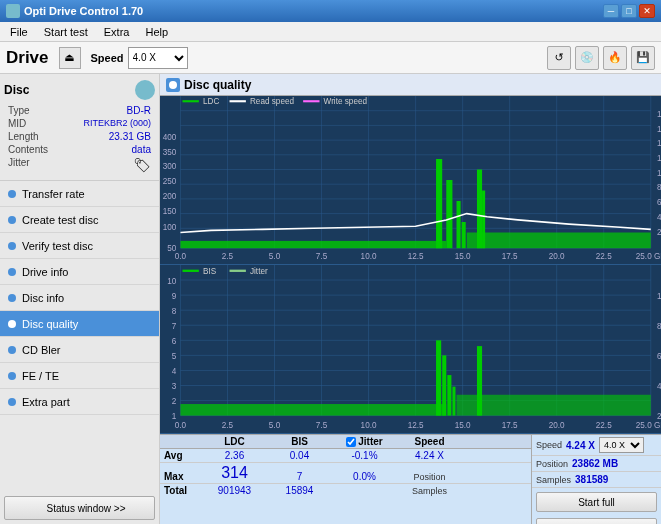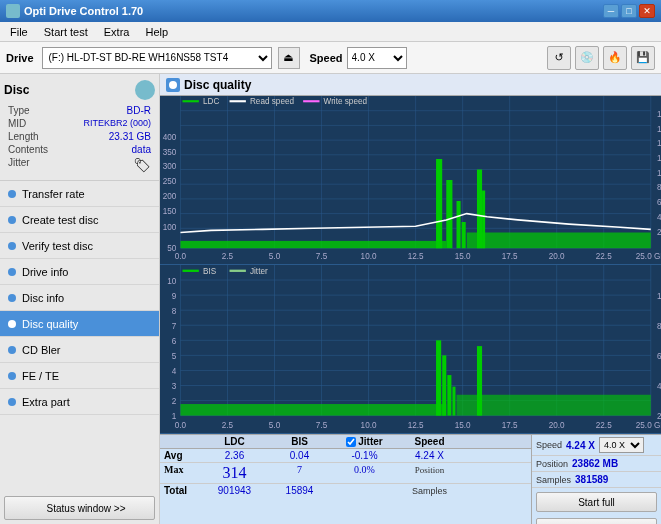--- a/index.html
+++ b/index.html
@@ -19,21 +19,21 @@
     
     .menu-bar {
       background: #f0f0f0; height: 20px; display: flex; align-items: center; padding: 0 4px; border-bottom: 1px solid #ccc; gap: 4px;
     }
     .menu-item { padding: 1px 6px; font-size: 11px; cursor: pointer; color: #000; }
 
     
     .toolbar {
       background: #f5f5f5; height: 32px; display: flex; align-items: center; padding: 0 6px; border-bottom: 1px solid #ccc; gap: 4px;
     }
-    .toolbar-label { font-size: 11px; font-weight: bold; margin-right: 4px; }
+    .toolbar-label { font-size: 17px; font-weight: bold; margin-right: 4px; }
     .drive-select { width: 230px; height: 22px; font-size: 10px; border: 1px solid #999; background: white; padding: 0 2px; }
     .eject-btn { width: 22px; height: 22px; background: #e8e8e8; border: 1px solid #aaa; display: flex; align-items: center; justify-content: center; cursor: pointer; margin-left: 2px; }
     .speed-label { font-size: 11px; font-weight: bold; margin-left: 6px; }
     .speed-select { width: 60px; height: 22px; font-size: 10px; border: 1px solid #999; background: white; }
     .toolbar-spacer { flex: 1; }
     .toolbar-icon-btn { width: 24px; height: 24px; background: #e8e8e8; border: 1px solid #aaa; display: flex; align-items: center; justify-content: center; cursor: pointer; border-radius: 2px; }
 
     
     .main-layout { display: flex; height: calc(524px - 22px - 20px - 32px); }
 
@@ -100,23 +100,20 @@
 
 <div class="menu-bar">
   <span class="menu-item">File</span>
   <span class="menu-item">Start test</span>
   <span class="menu-item">Extra</span>
   <span class="menu-item">Help</span>
 </div>
 
 <div class="toolbar">
   <span class="toolbar-label">Drive</span>
-  <select class="drive-select">
-    <option>(F:)  HL-DT-ST BD-RE  WH16NS58 TST4</option>
-  </select>
   <div class="eject-btn">⏏</div>
   <span class="speed-label">Speed</span>
   <select class="speed-select">
     <option>4.0 X</option>
   </select>
   <div class="toolbar-spacer"></div>
   <div class="toolbar-icon-btn">↺</div>
   <div class="toolbar-icon-btn">💿</div>
   <div class="toolbar-icon-btn">🔥</div>
   <div class="toolbar-icon-btn">💾</div>
@@ -383,21 +380,21 @@
 
           <div style="display:flex; border-bottom:1px solid #ccc; padding:1px 4px; align-items:center;">
             <div style="width:38px; font-size:10px; font-weight:bold;">Avg</div>
             <div style="flex:1; text-align:center; font-size:10px; color:#00c;">2.36</div>
             <div style="flex:1; text-align:center; font-size:10px; color:#00c;">0.04</div>
             <div style="flex:1; text-align:center; font-size:10px; color:#00c;">-0.1%</div>
             <div style="flex:1; text-align:center; font-size:10px; color:#00c;">4.24 X</div>
             <div style="flex:1;"></div>
           </div>
 
-          <div style="display:flex; border-bottom:1px solid #ccc; padding:1px 4px; align-items:flex-start;font-family:Liberation Serif, serif;">
+          <div style="display:flex; border-bottom:1px solid #ccc; padding:1px 4px; align-items:flex-end;">
             <div style="width:38px; font-size:10px; font-weight:bold;">Max</div>
             <div style="flex:1; text-align:center; font-size:16px; color:#00c;">314</div>
             <div style="flex:1; text-align:center; font-size:10px; color:#00c;">7</div>
             <div style="flex:1; text-align:center; font-size:10px; color:#00c;">0.0%</div>
             <div style="flex:1; text-align:center; font-size:10px;">
               <span style="font-size:9px; color:#333;">Position</span>
             </div>
             <div style="flex:1;"></div>
           </div>
 

